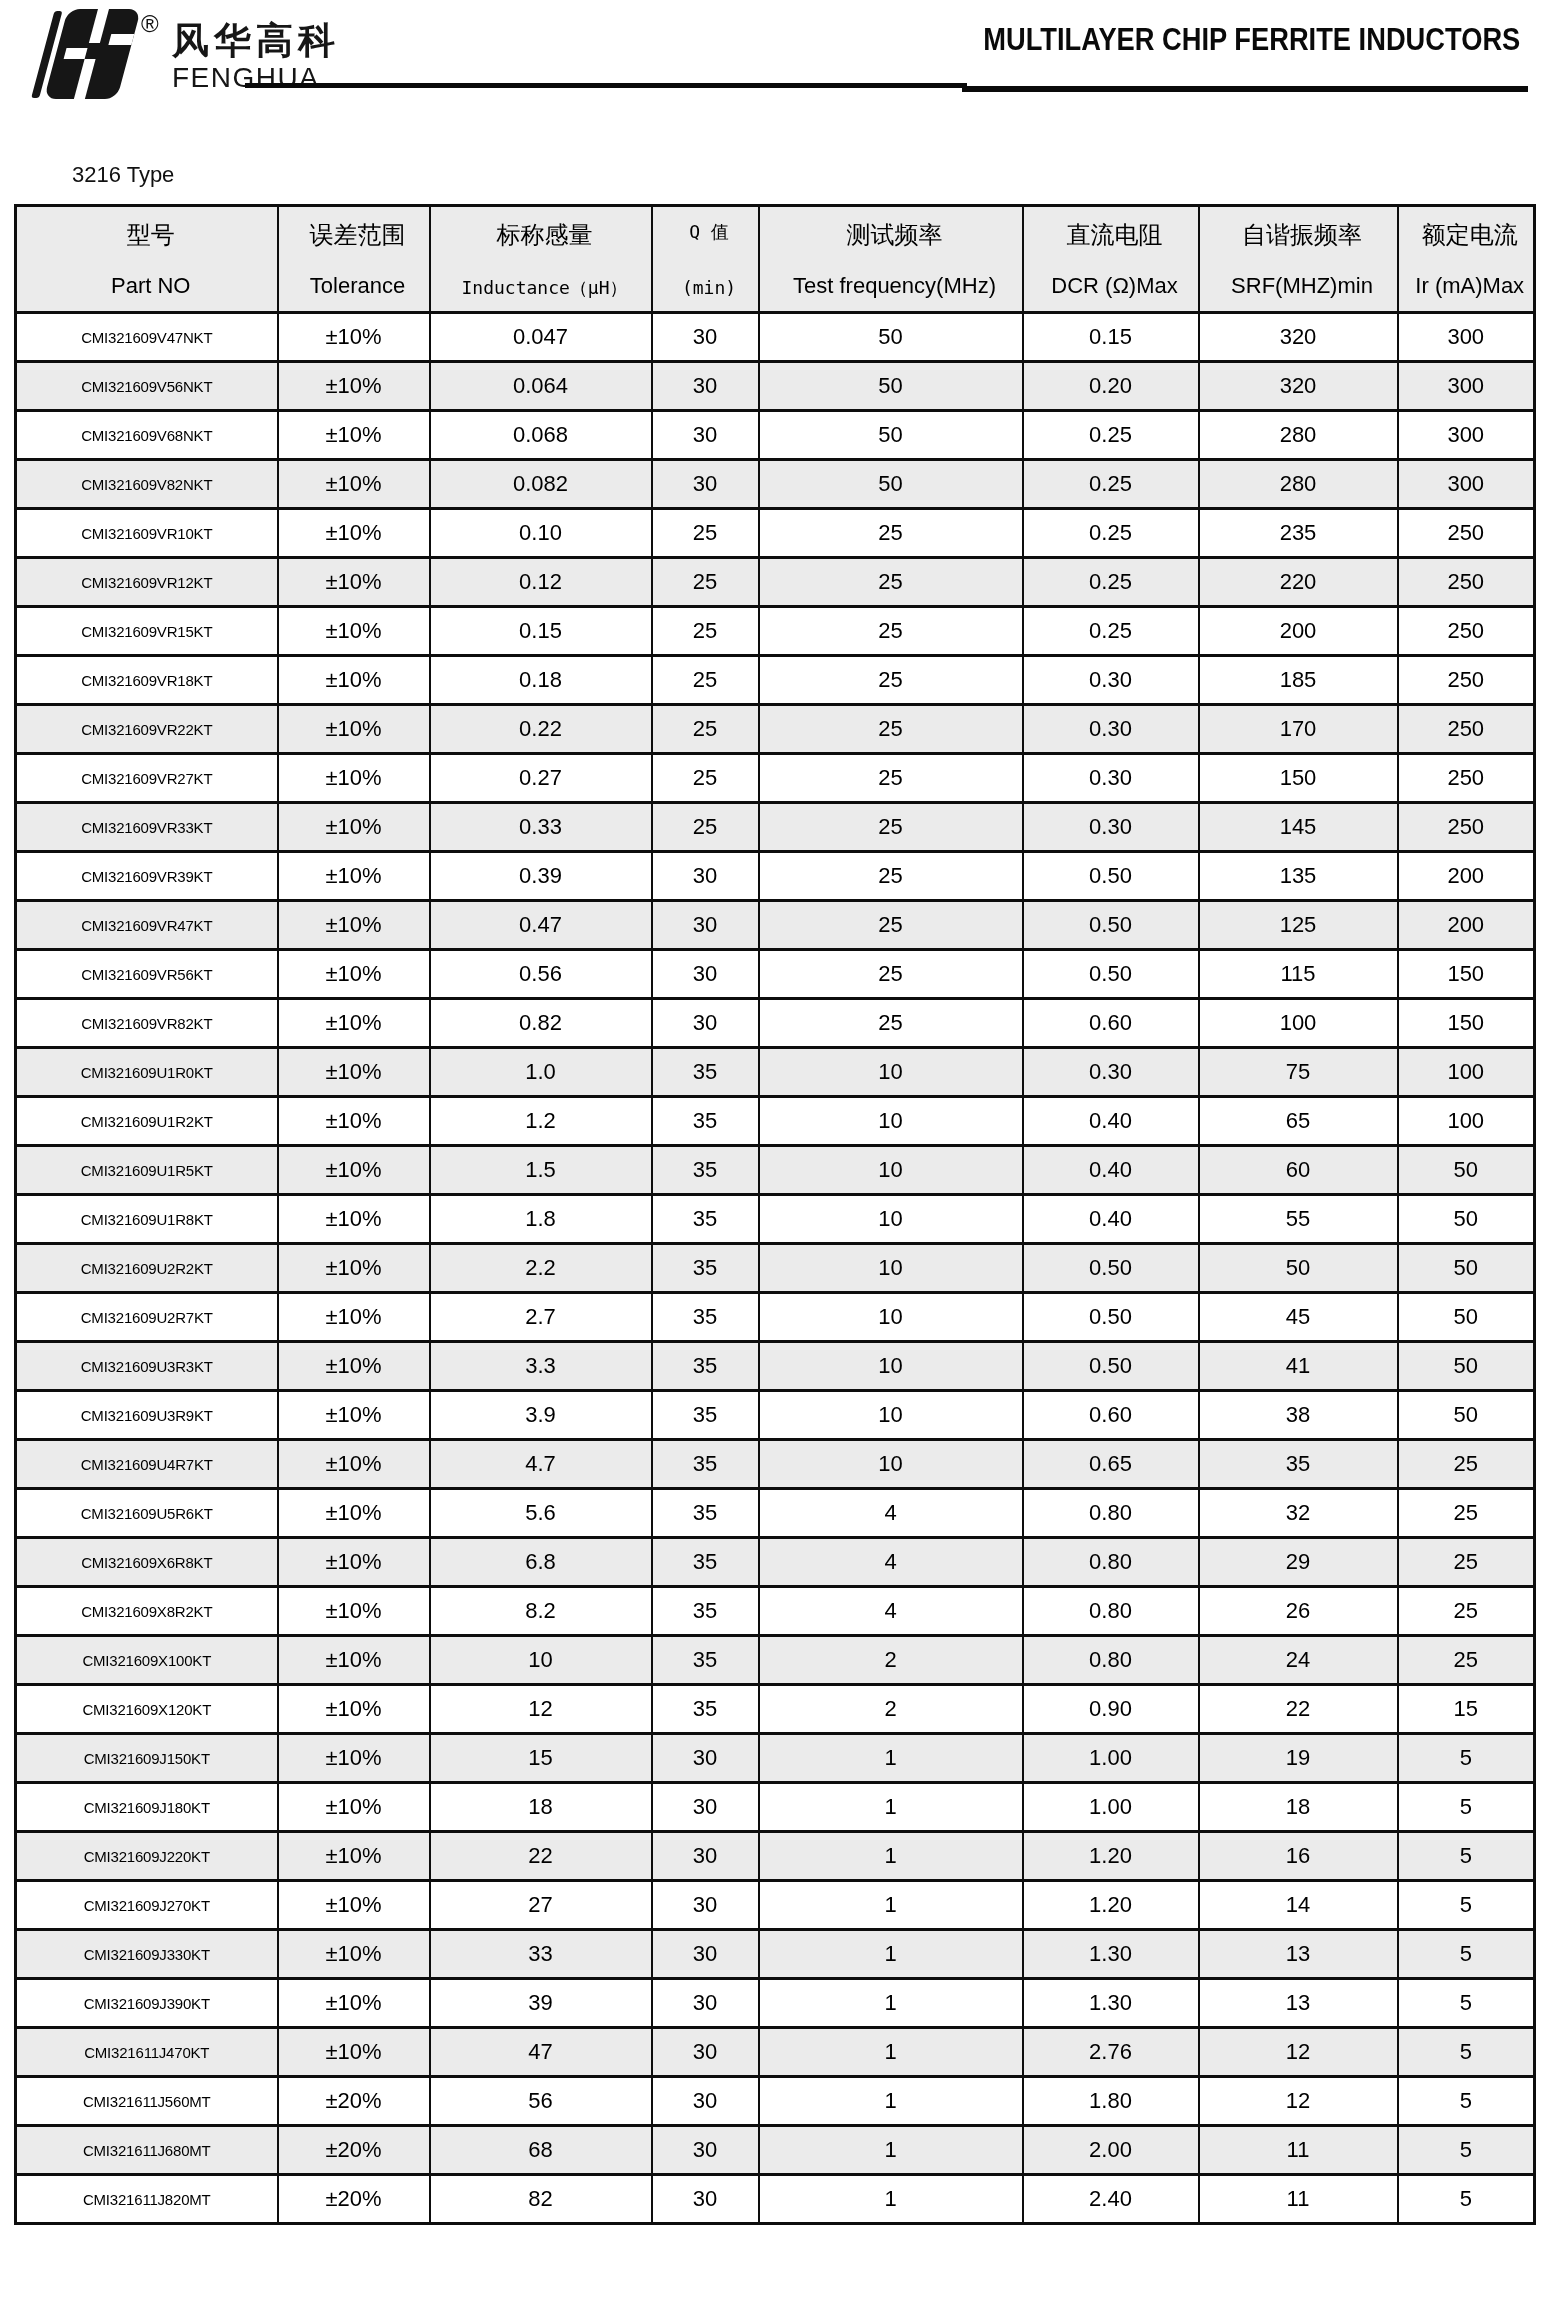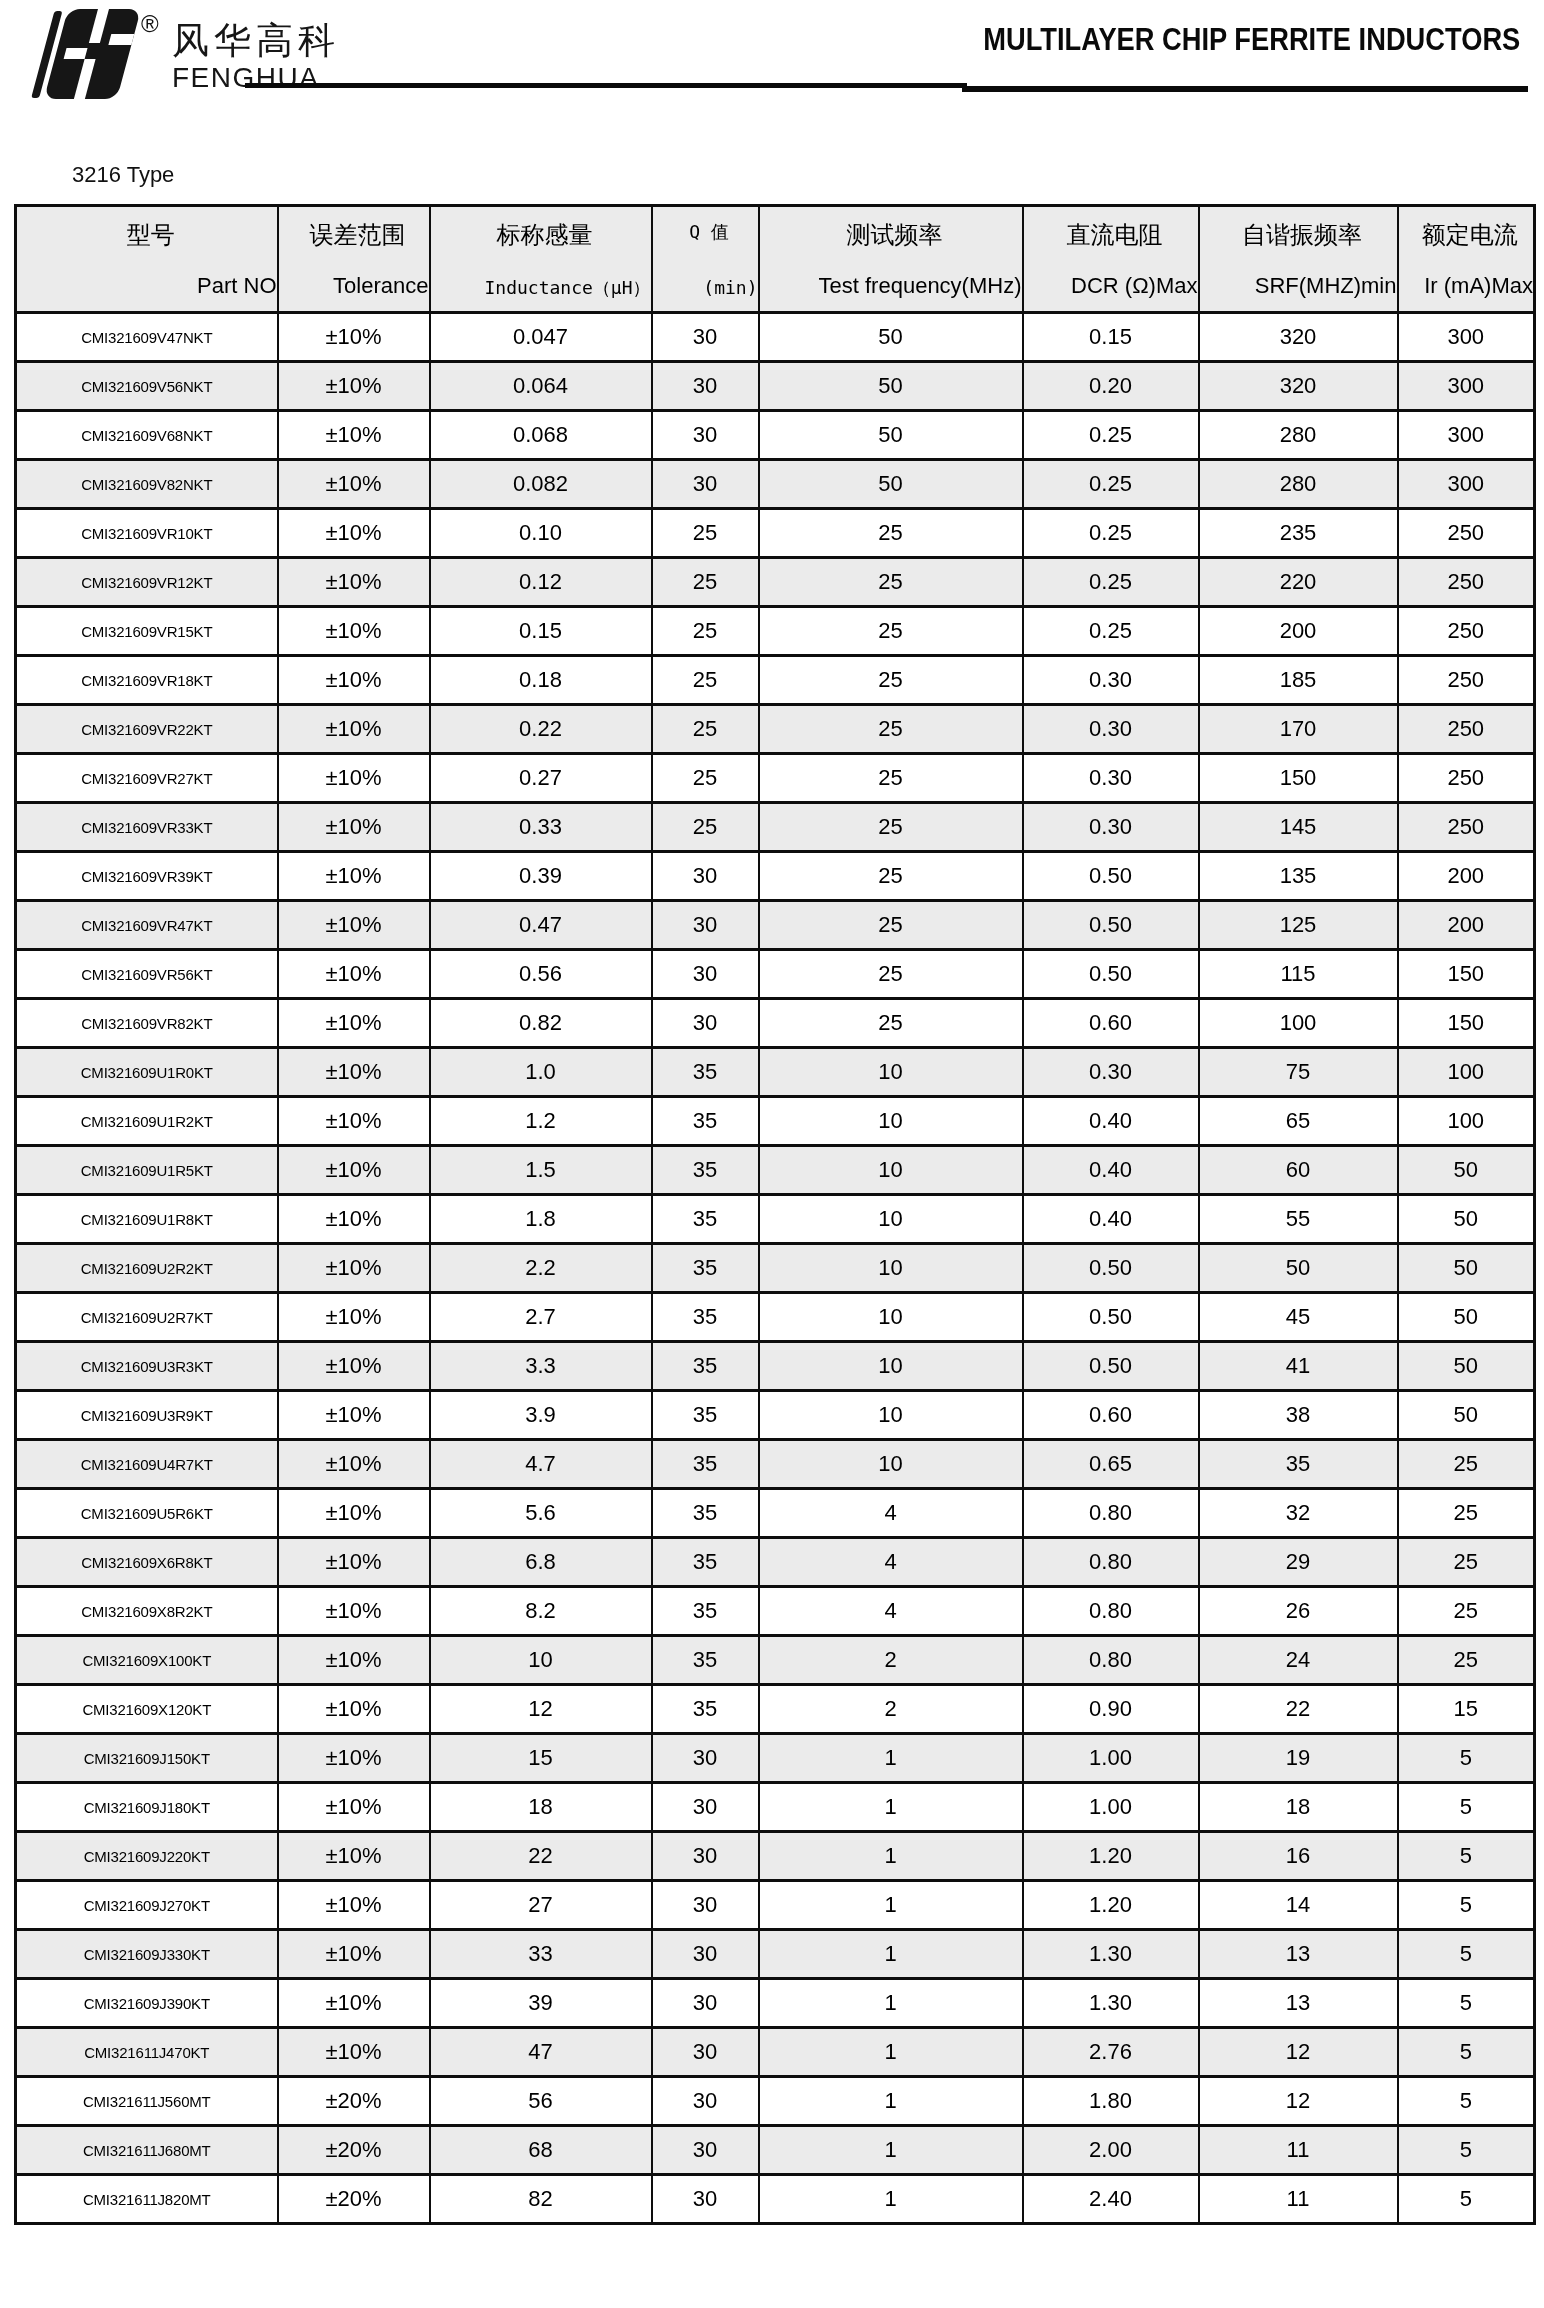--- a/index.html
+++ b/index.html
@@ -3,38 +3,38 @@
 <meta charset="utf-8">
 <style>
   html,body{margin:0;padding:0;background:#ffffff;}
   body{width:1544px;height:2308px;font-family:"Liberation Sans",sans-serif;color:#000;}
   .page{position:relative;width:1544px;height:2308px;background:#fff;overflow:hidden;}
 
   
   .logo-mark{position:absolute;left:30px;top:8px;}
   .reg-mark{position:absolute;left:141px;top:10px;font-size:24px;color:#111;}
   .brand-text{position:absolute;left:172px;top:22px;line-height:1;}
-  .brand-cn{font-size:37px;font-weight:normal;letter-spacing:5px;color:#161616;white-space:nowrap;}
+  .brand-cn{font-size:37px;font-weight:bold;letter-spacing:5px;color:#161616;white-space:nowrap;}
   .brand-en{font-size:28px;font-weight:normal;letter-spacing:1.5px;color:#161616;margin-top:5px;}
   .doc-title{position:absolute;right:24px;top:22px;font-size:31px;font-weight:bold;
              letter-spacing:0px;transform:scaleX(0.88);transform-origin:right top;white-space:nowrap;color:#0a0a0a;}
   .rule{position:absolute;background:#0a0a0a;}
   .rule-left{left:245px;top:83px;width:722px;height:5px;}
   .rule-right{left:962px;top:86px;width:566px;height:6px;}
 
   .section-label{position:absolute;left:72px;top:162px;font-size:22px;color:#111;}
 
   
   .table-wrap{position:absolute;left:14px;top:204px;width:1519px;}
   table{border-collapse:collapse;width:1519px;table-layout:fixed;background:#fff;border:3px solid #0d0d0d;}
   th,td{border:2px solid #0d0d0d;border-top-width:3px;border-bottom-width:3px;padding:0;text-align:center;vertical-align:middle;}
   th{background:#ebebeb;font-weight:normal;height:104px;}
   .hcell{display:flex;flex-direction:column;justify-content:space-between;height:100%;box-sizing:border-box;padding:15px 0 13px 8px;}
   .cn{font-size:24px;line-height:1.1;}
-  .en{font-size:22px;line-height:1.1;text-align:right;}
+  .en{font-size:22px;line-height:1.1;}
   .mono{font-family:"DejaVu Sans Mono",monospace;font-size:18px;}
   td{height:46px;font-size:22px;background:#ffffff;}
   tr.shaded td{background:#ebebeb;}
   td.partno{font-size:15px;letter-spacing:-0.2px;}
 </style>
 </head>
 <body>
 
 <div class="page">
 

